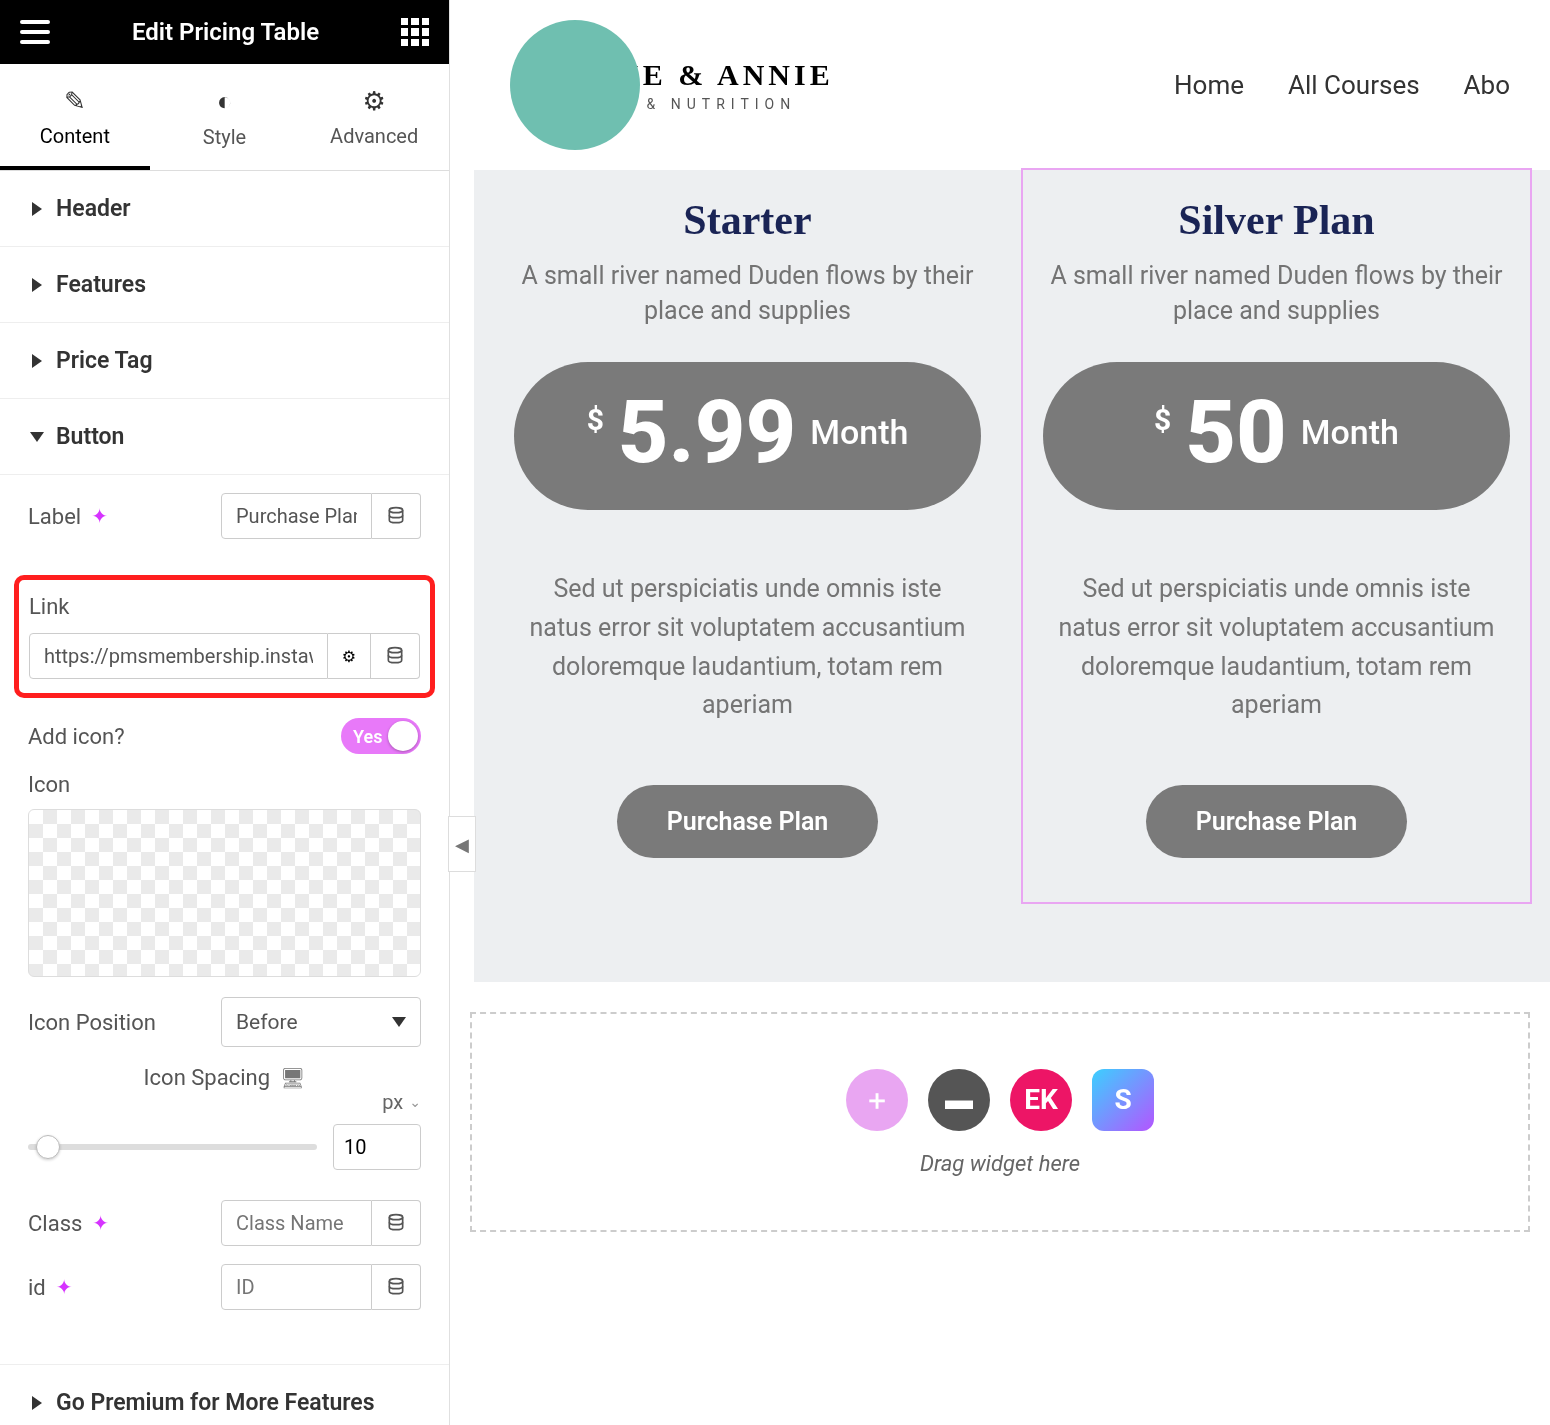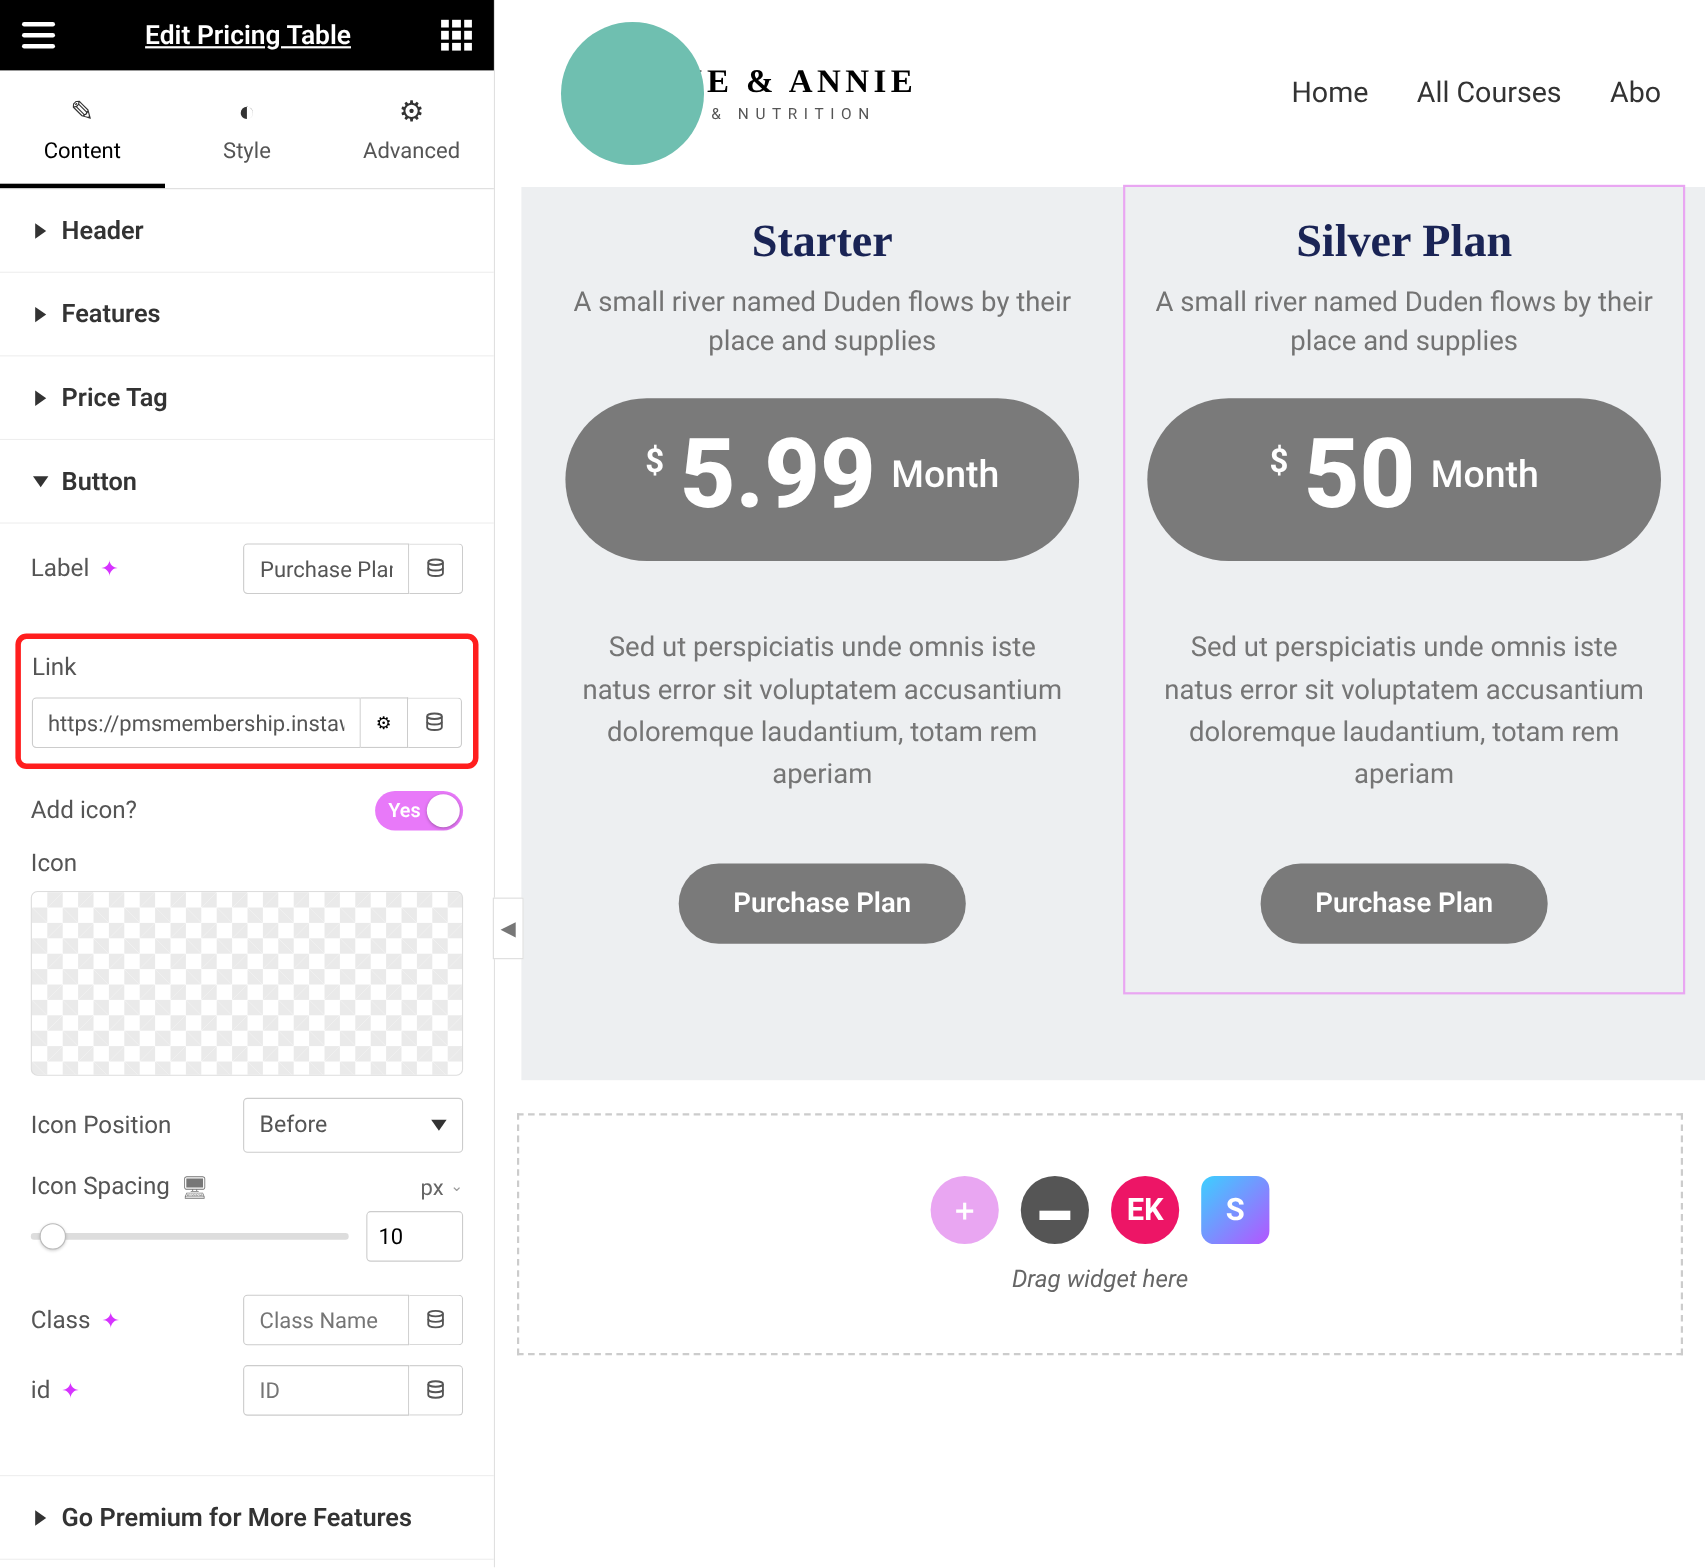--- a/index.html
+++ b/index.html
@@ -1,20 +1,20 @@
 <!DOCTYPE html>
 <html><head>
 <meta charset="utf-8">
 <style>
   * { box-sizing: border-box; margin: 0; padding: 0; font-family: -apple-system, BlinkMacSystemFont, "Segoe UI", Roboto, sans-serif; }
   body { width: 1550px; height: 1425px; overflow: hidden; display: flex; background: #fff; }
   
   
   .sidebar { width: 450px; background: #fff; display: flex; flex-direction: column; border-right: 1px solid #e0e0e0; }
-  .sidebar-header { background: #000; color: #fff; display: flex; align-items: center; justify-content: space-between; padding: 18px 20px; text-decoration: underline; }
+  .sidebar-header { background: #000; color: #fff; display: flex; align-items: center; justify-content: space-between; padding: 18px 20px; }
   .sidebar-title { font-size: 24px; font-weight: 600; }
   .hamburger { width: 30px; height: 24px; display:flex; flex-direction:column; justify-content:space-between; cursor:pointer;}
   .hamburger span{display:block;height:4px;background:#fff;border-radius:2px;}
   .apps-icon { width: 28px; height: 28px; display:grid; grid-template-columns:repeat(3,1fr); gap:3px; cursor:pointer;}
   .apps-icon span{background:#fff;}
   
   .tabs { display:flex; border-bottom:1px solid #ddd; }
   .tab { flex:1; text-align:center; padding:22px 0 18px; font-size:20px; color:#555; cursor:pointer; }
   .tab.active { border-bottom:4px solid #000; color:#000;}
   .tab-icon{ font-size:26px; margin-bottom:8px; display:block; color:#333;}
@@ -188,21 +188,21 @@
       <div class="icon-preview"></div>
 
       <div class="row">
         <span class="lbl">Icon Position</span>
         <div class="select">
             <span>Before</span>
             <span class="caret"></span>
           </div>
       </div>
 
-      <div class="row" style="margin-bottom:10px;">
+      <div class="row" style="margin-bottom:10px;flex-direction:column;">
         <span class="lbl">
             <span>Icon Spacing</span> 
             <span class="device-icon">🖥</span>
           </span>
         <span class="unit-lbl">
             <span>px</span>
             <span class="tiny-chevron">⌄</span>
           </span>
       </div>
       <div class="row">

